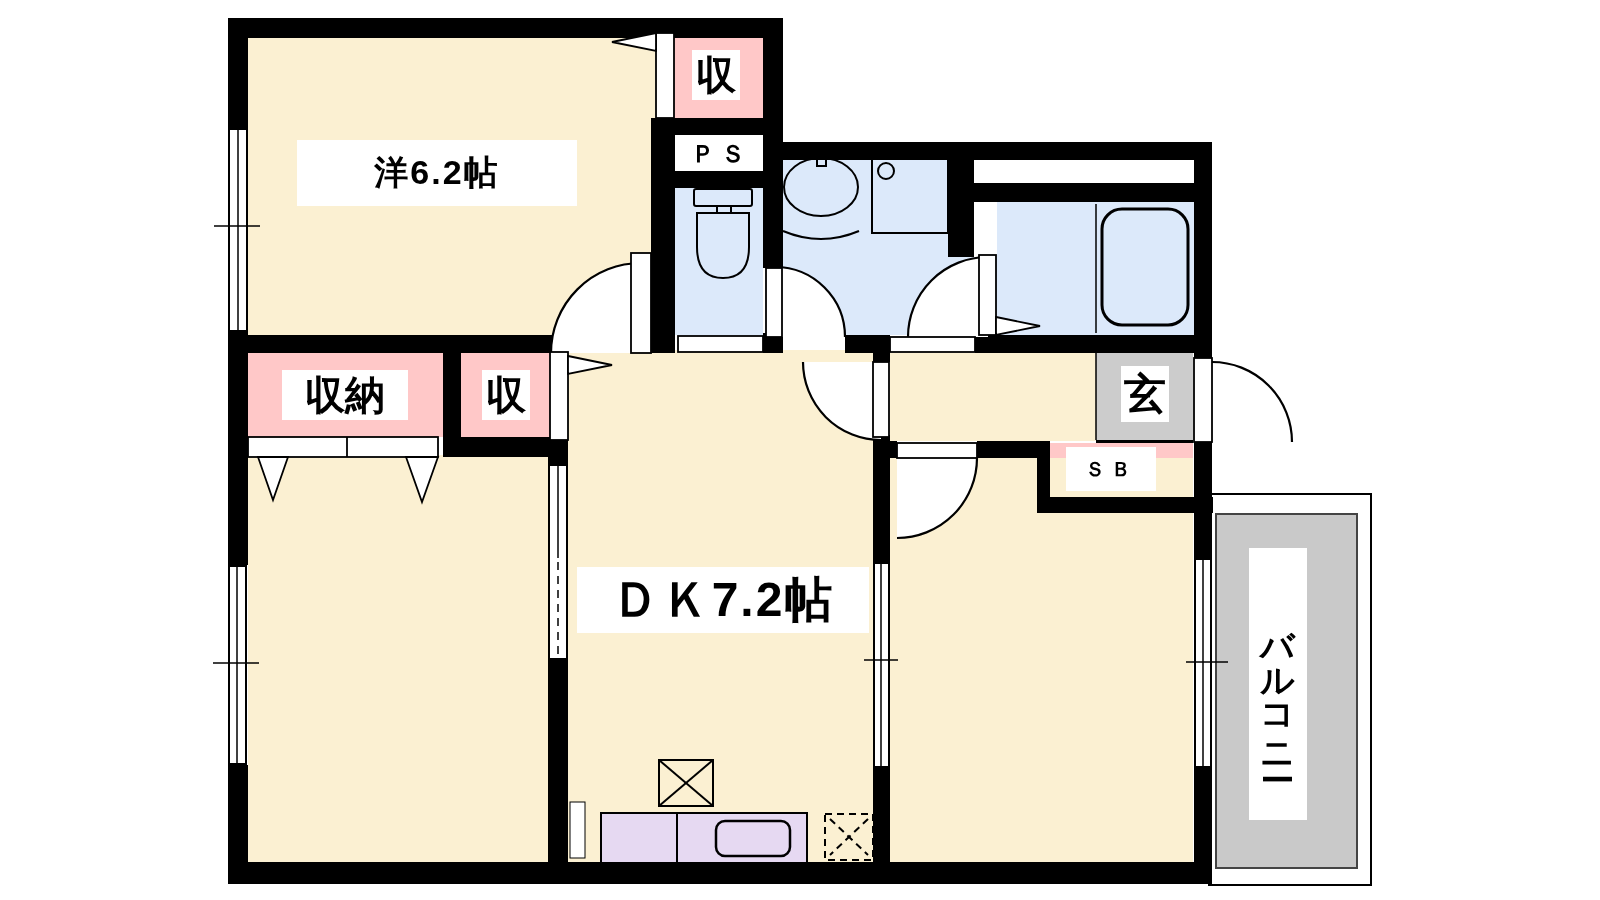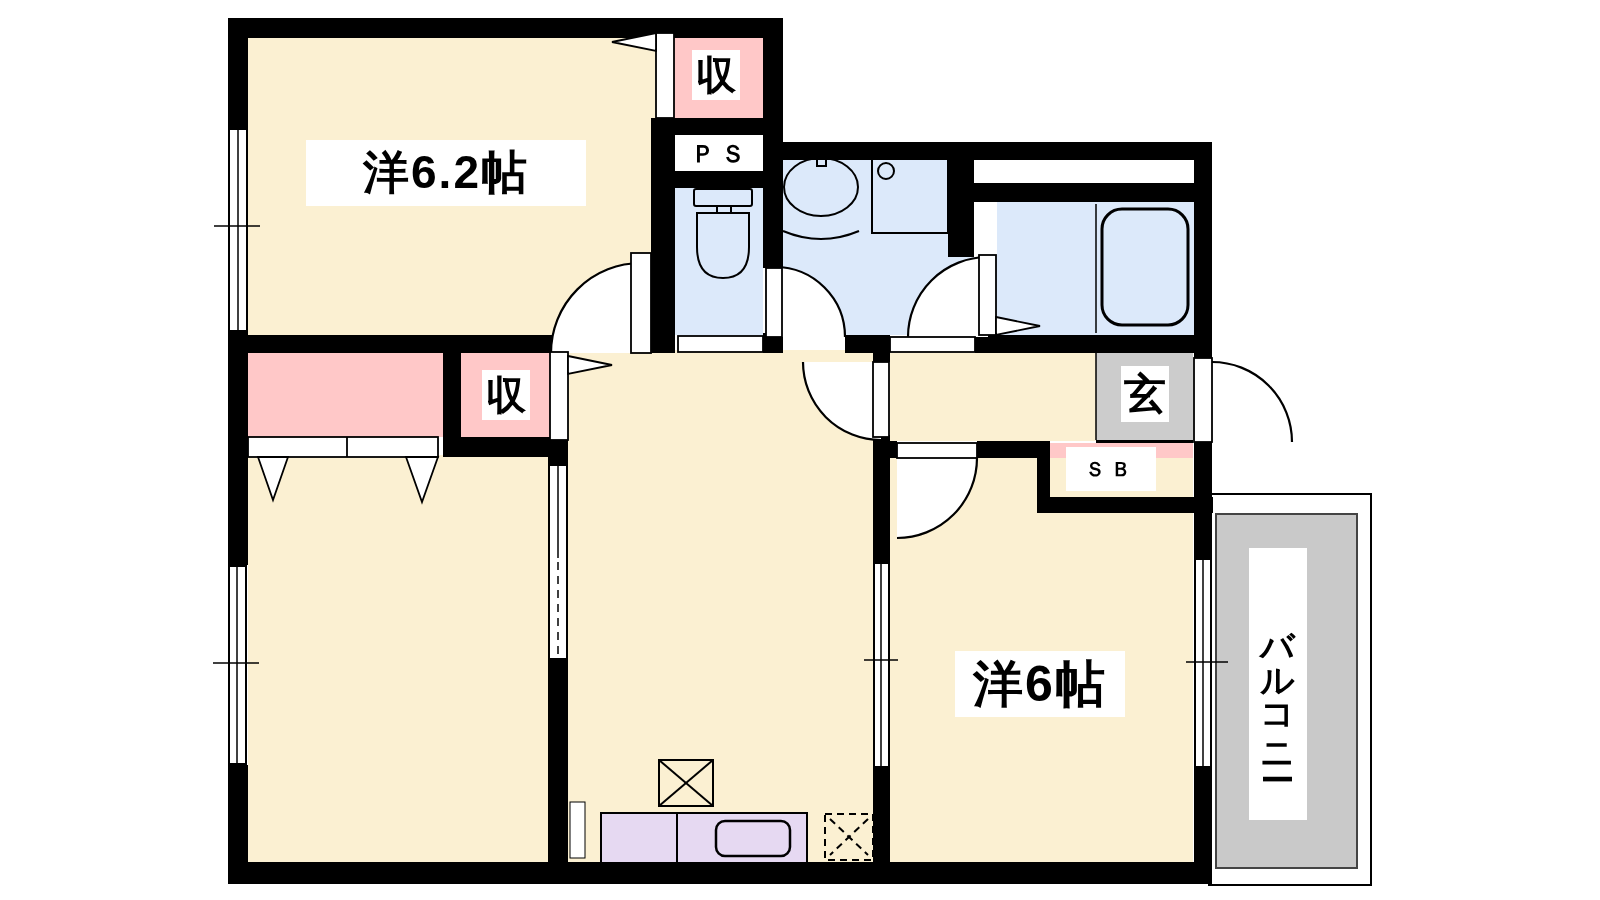--- a/index.html
+++ b/index.html
@@ -173,22 +173,23 @@
 
     <g fill="none" stroke="#000" stroke-width="2" stroke-dasharray="7 5">
       <rect x="825" y="814" width="48" height="46"></rect>
       <line x1="830" y1="819" x2="868" y2="855"></line>
       <line x1="868" y1="819" x2="830" y2="855"></line>
     </g>
 
     <line x1="1096" y1="353" x2="1096" y2="440" stroke="#000" stroke-width="1.5"></line>
   </svg>
 
-  <div class="lb" style="left:306px;top:140px;width:280px;height:66px;font-size:46px;letter-spacing:2px">洋6.2帖</div>
+  <div class="lb" style="left:297px;top:140px;width:280px;height:66px;font-size:34px;letter-spacing:2px">洋6.2帖</div>
   <div class="lb" style="left:692px;top:50px;width:48px;height:50px;font-size:40px">収</div>
   <div class="lb" style="left:682px;top:140px;width:78px;height:28px;font-size:24px;letter-spacing:6px">ＰＳ</div>
+  <div class="lb" style="left:282px;top:370px;width:126px;height:50px;font-size:40px">収納</div>
   <div class="lb" style="left:482px;top:370px;width:48px;height:50px;font-size:40px">収</div>
-  <div class="lb" style="left:955px;top:651px;width:170px;height:66px;font-size:50px;letter-spacing:2px">洋6帖</div>
+  <div class="lb" style="left:577px;top:567px;width:292px;height:66px;font-size:48px;letter-spacing:2px">ＤＫ7.2帖</div>
   <div class="lb" style="left:1121px;top:366px;width:48px;height:56px;font-size:42px">玄</div>
   <div class="lb" style="left:1066px;top:447px;width:90px;height:44px;font-size:20px;letter-spacing:6px">ＳＢ</div>
   <div class="lb lb-v" style="left:1249px;top:548px;width:58px;height:272px;font-size:34px">バルコニー</div>
 
 </div>
 
 </body></html>

